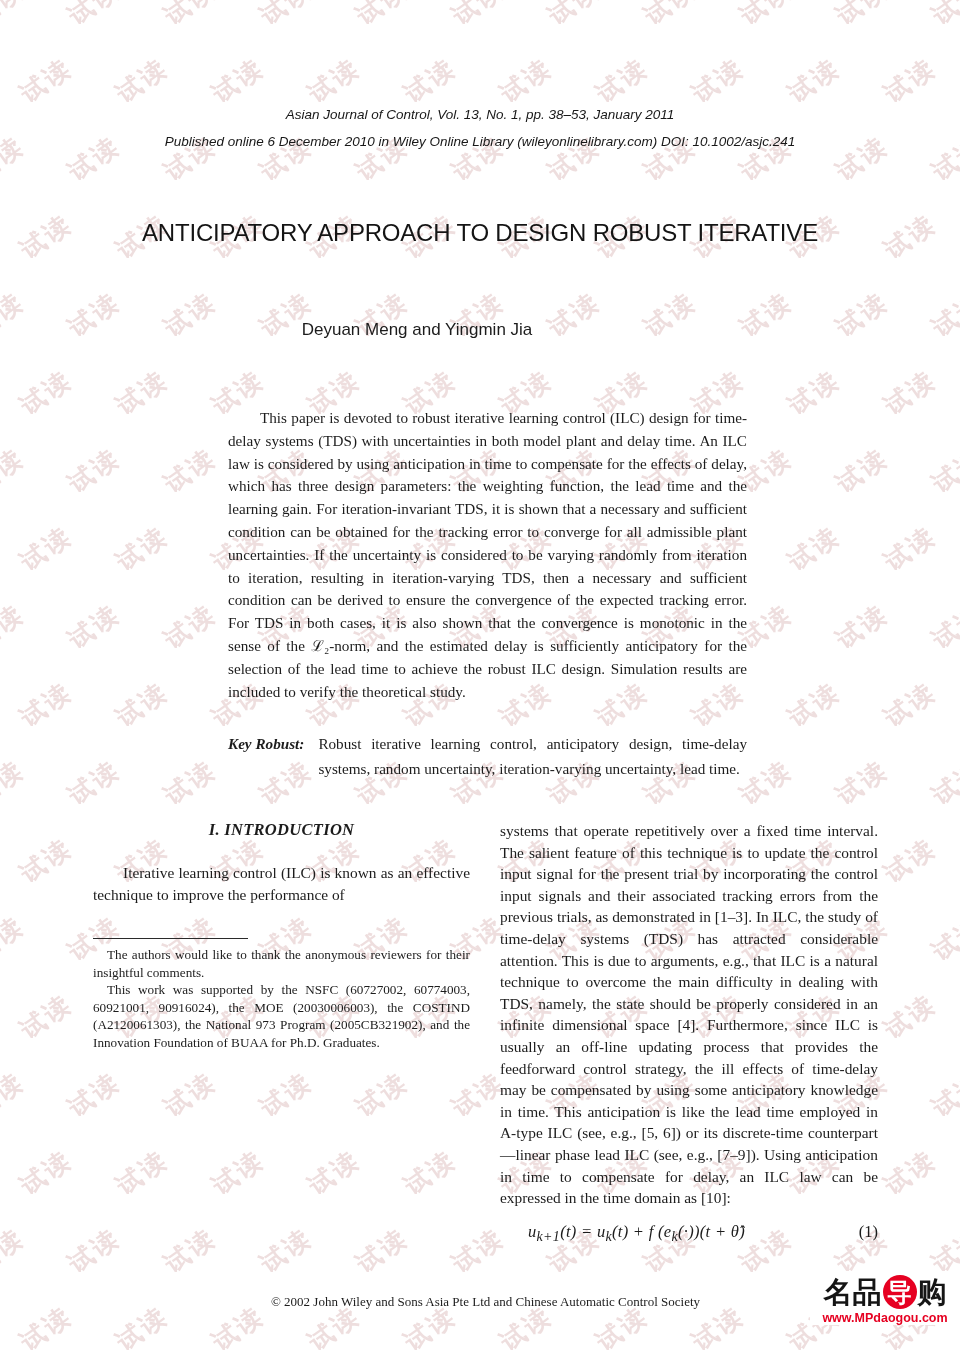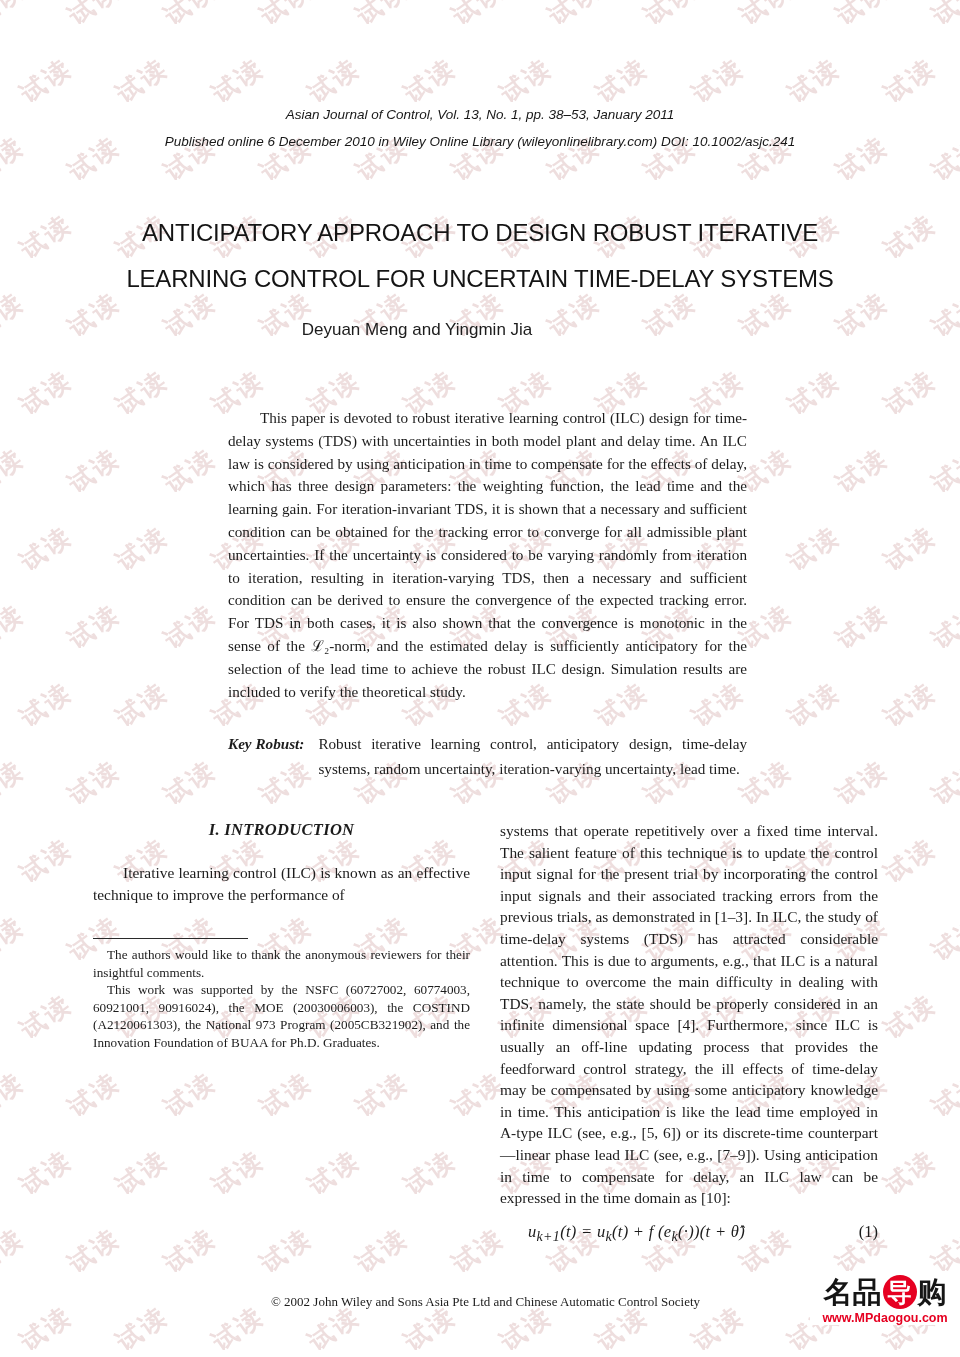--- a/index.html
+++ b/index.html
@@ -346,21 +346,20 @@
 
   <div class="content">
 
     <div class="abs journal-header">
       <div>Asian Journal of Control, Vol. 13, No. 1, pp. 38–53, January 2011</div>
       <div>Published online 6 December 2010 in Wiley Online Library (wileyonlinelibrary.com) DOI: 10.1002/asjc.241</div>
     </div>
 
     <div class="abs paper-title">
       <div>ANTICIPATORY APPROACH TO DESIGN ROBUST ITERATIVE</div>
-      <div>LEARNING CONTROL FOR UNCERTAIN TIME-DELAY SYSTEMS</div>
     </div>
 
     <div class="abs authors">Deyuan Meng and Yingmin Jia</div>
 
 
     <div class="abs abstract-body">
       <p>This paper is devoted to robust iterative learning control (ILC) design for time-delay systems (TDS) with uncertainties in both model plant and delay time. An ILC law is considered by using anticipation in time to compensate for the effects of delay, which has three design parameters: the weighting function, the lead time and the learning gain. For iteration-invariant TDS, it is shown that a necessary and sufficient condition can be obtained for the tracking error to converge for all admissible plant uncertainties. If the uncertainty is considered to be varying randomly from iteration to iteration, resulting in iteration-varying TDS, then a necessary and sufficient condition can be derived to ensure the convergence of the expected tracking error. For TDS in both cases, it is also shown that the convergence is monotonic in the sense of the ℒ₂-norm, and the estimated delay is sufficiently anticipatory for the selection of the lead time to achieve the robust ILC design. Simulation results are included to verify the theoretical study.</p>
     </div>
 
     <div class="abs keywords">

